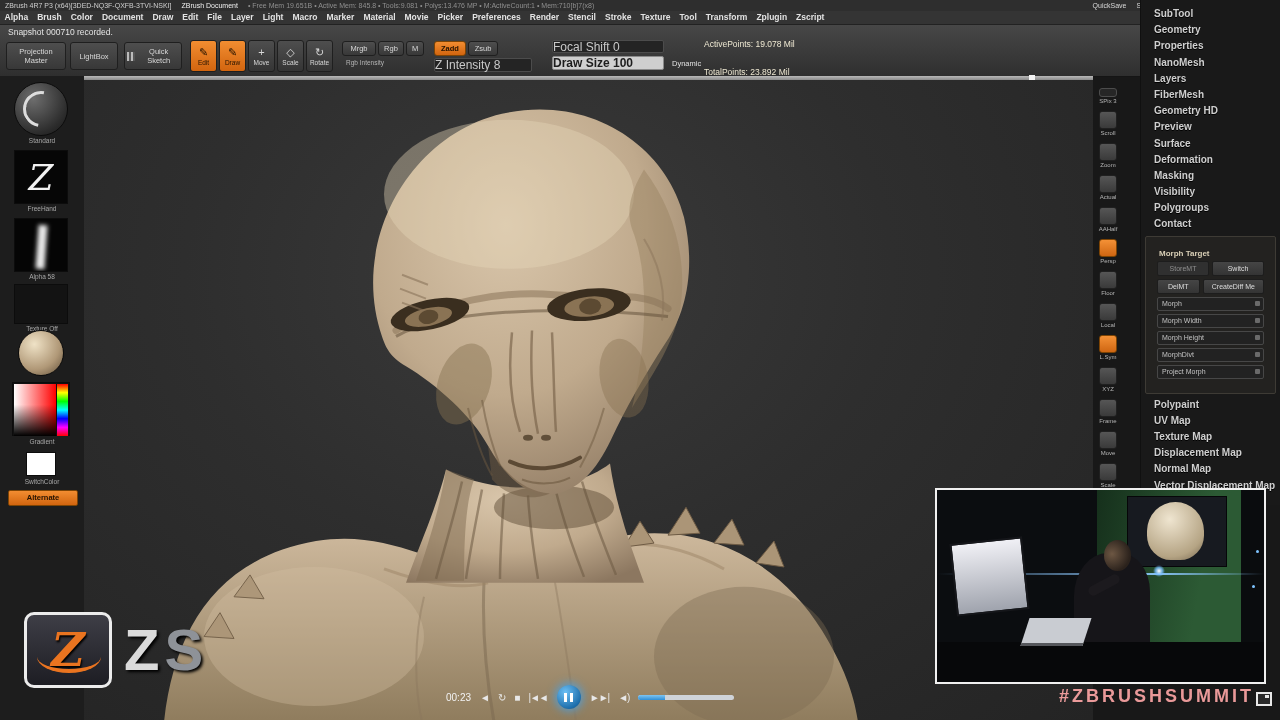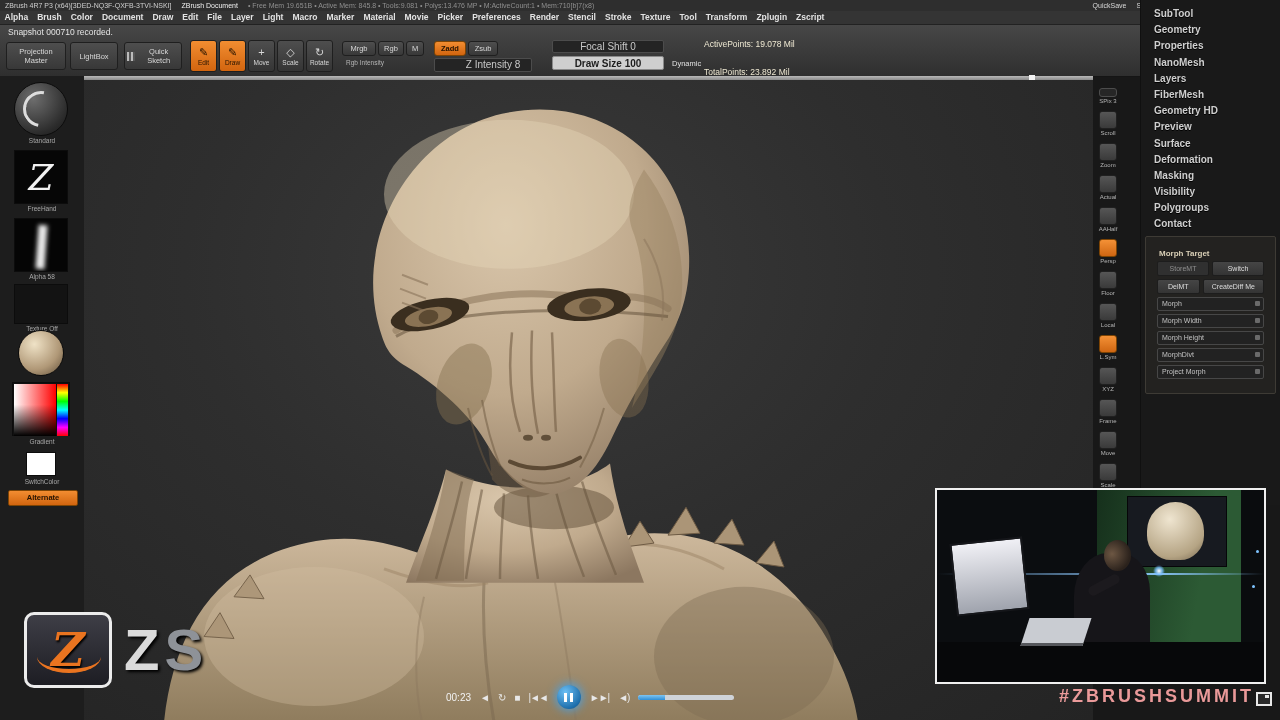--- a/index.html
+++ b/index.html
@@ -27,21 +27,21 @@
     border-radius:3px;color:#d8d8d8;font-size:7.5px;display:flex;align-items:center;
     justify-content:center;text-align:center;box-sizing:border-box;padding:0 2px;}
   .tbtn.orange{background:linear-gradient(#f28d31,#d2650f);color:#241200;border-color:#7d4404;font-weight:bold;}
   .mode-btn{position:absolute;width:27px;height:32px;border:1px solid #1f1f1f;border-radius:3px;
     background:linear-gradient(#4e4e4e,#353535);color:#d8d8d8;display:flex;flex-direction:column;
     align-items:center;justify-content:center;box-sizing:border-box;}
   .mode-btn.orange{background:linear-gradient(#f28d31,#d2650f);color:#241200;}
   .mode-ic{font-size:11px;line-height:13px;}
   .mode-lb{font-size:6.5px;line-height:8px;}
   .slider{position:absolute;background:#242424;border:1px solid #4c4c4c;border-radius:2px;
-    color:#c9c9c9;font-size:10px;text-align:center;box-sizing:border-box;}
+    color:#c9c9c9;font-size:12px;text-align:left;box-sizing:border-box;}
   .slider.light{background:#cfcfcf;color:#1d1d1d;border-color:#8a8a8a;font-weight:bold;}
   .tb-tinylabel{position:absolute;font-size:6.5px;color:#b4b4b4;}
   .points{position:absolute;font-size:8.5px;color:#eee8d2;}
   .qs-ic{display:inline-block;width:9px;height:9px;margin-right:3px;
     background:repeating-linear-gradient(90deg,#bbb 0 2px,#555 2px 4px);}
 
   
   .sidebar{position:absolute;left:0;top:76px;width:84px;height:644px;background:#1d1d1d;}
   .sb-lb{position:absolute;width:84px;text-align:center;font-size:6.5px;color:#a8a8a8;}
   .thumb{position:absolute;box-sizing:border-box;border:1px solid #0c0c0c;}
@@ -234,21 +234,21 @@
       <span class="mode-lb">Rotate</span>
     </div>
 
     <div class="tbtn" style="left:342px;top:16px;width:34px;height:15px;">Mrgb</div>
     <div class="tbtn" style="left:378px;top:16px;width:26px;height:15px;">Rgb</div>
     <div class="tbtn" style="left:406px;top:16px;width:18px;height:15px;">M</div>
     <div class="tb-tinylabel" style="left:346px;top:34px;">Rgb Intensity</div>
 
     <div class="tbtn orange" style="left:434px;top:16px;width:32px;height:15px;">Zadd</div>
     <div class="tbtn" style="left:468px;top:16px;width:30px;height:15px;">Zsub</div>
-    <div class="slider" style="left:434px;top:33px;width:98px;height:14px;line-height:12px;padding-left:20px;">Z Intensity 8</div>
+    <div class="slider" style="left:434px;top:33px;width:98px;height:14px;line-height:12px;">Z Intensity 8</div>
 
     <div class="slider" style="left:552px;top:15px;width:112px;height:13px;line-height:12px;">Focal Shift 0</div>
     <div class="slider light" style="left:552px;top:31px;width:112px;height:14px;line-height:13px;">Draw Size 100</div>
     <div class="tb-tinylabel" style="left:672px;top:34px;font-size:7.5px;color:#e0e0e0;">Dynamic</div>
 
     <div class="points" style="left:704px;top:14px;">ActivePoints: 19.078 Mil</div>
     <div class="points" style="left:704px;top:42px;">TotalPoints: 23.892 Mil</div>
   </div>
 
   <aside class="sidebar">
@@ -481,20 +481,30 @@
 
           <div class="m-slider">
             <span>MorphDivt</span>
           </div>
 
           <div class="m-slider">
             <span>Project Morph</span>
           </div>
         </div>
     </div>
+    <div>
+
+    <div class="palette-row">Polypaint</div>
+        <div class="palette-row">UV Map</div>
+        <div class="palette-row">Texture Map</div>
+        <div class="palette-row">Displacement Map</div>
+        <div class="palette-row">Normal Map</div>
+        <div class="palette-row">Vector Displacement Map</div>
+        <div class="palette-row">Display Properties</div>
+      </div>
   </aside>
 
   <div class="pip">
     <div class="pip-green"></div>
     <div class="pip-rack"></div>
     <span class="pip-led" style="right:5px;top:60px;"></span>
     <span class="pip-led" style="right:9px;top:95px;"></span>
     <div class="pip-monitor">
       <div class="pip-bust"></div>
     </div>

